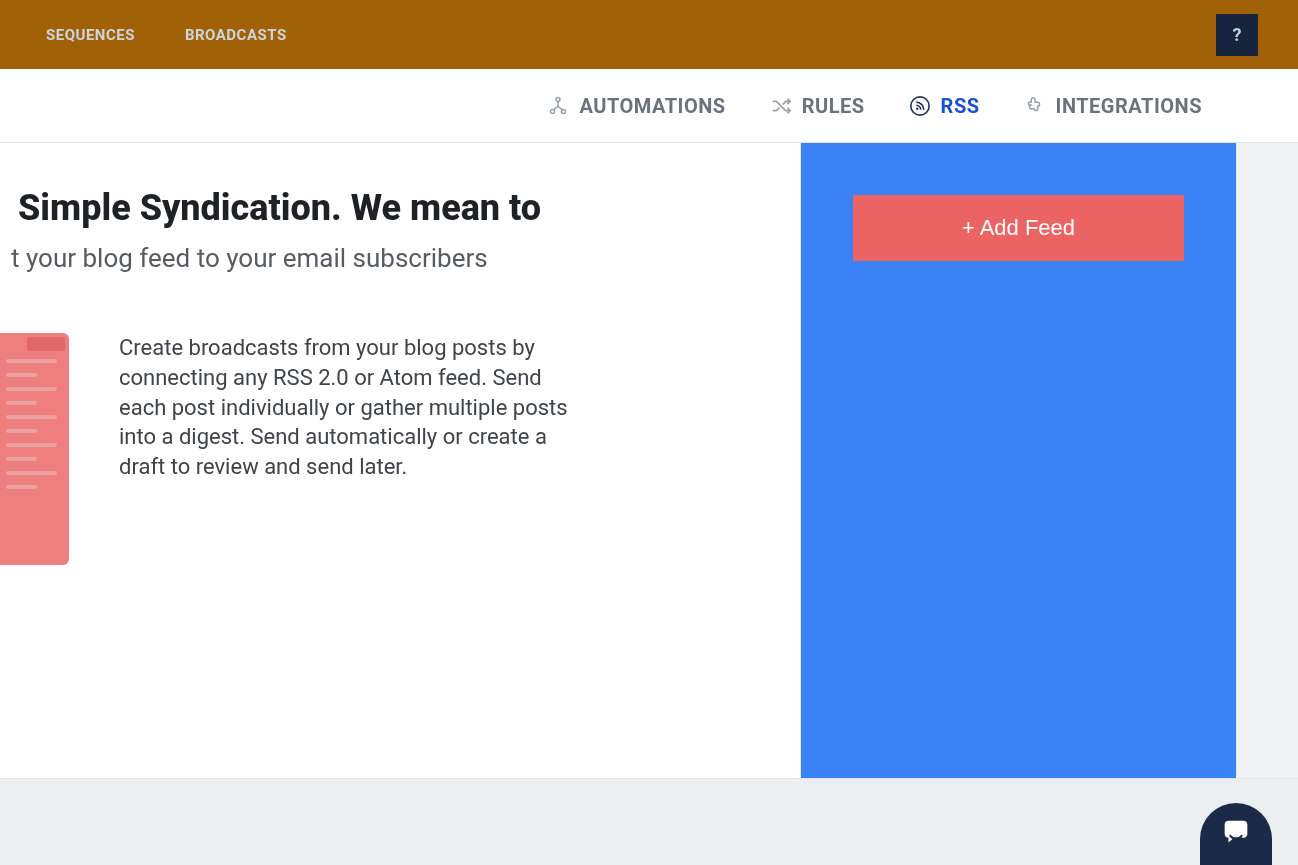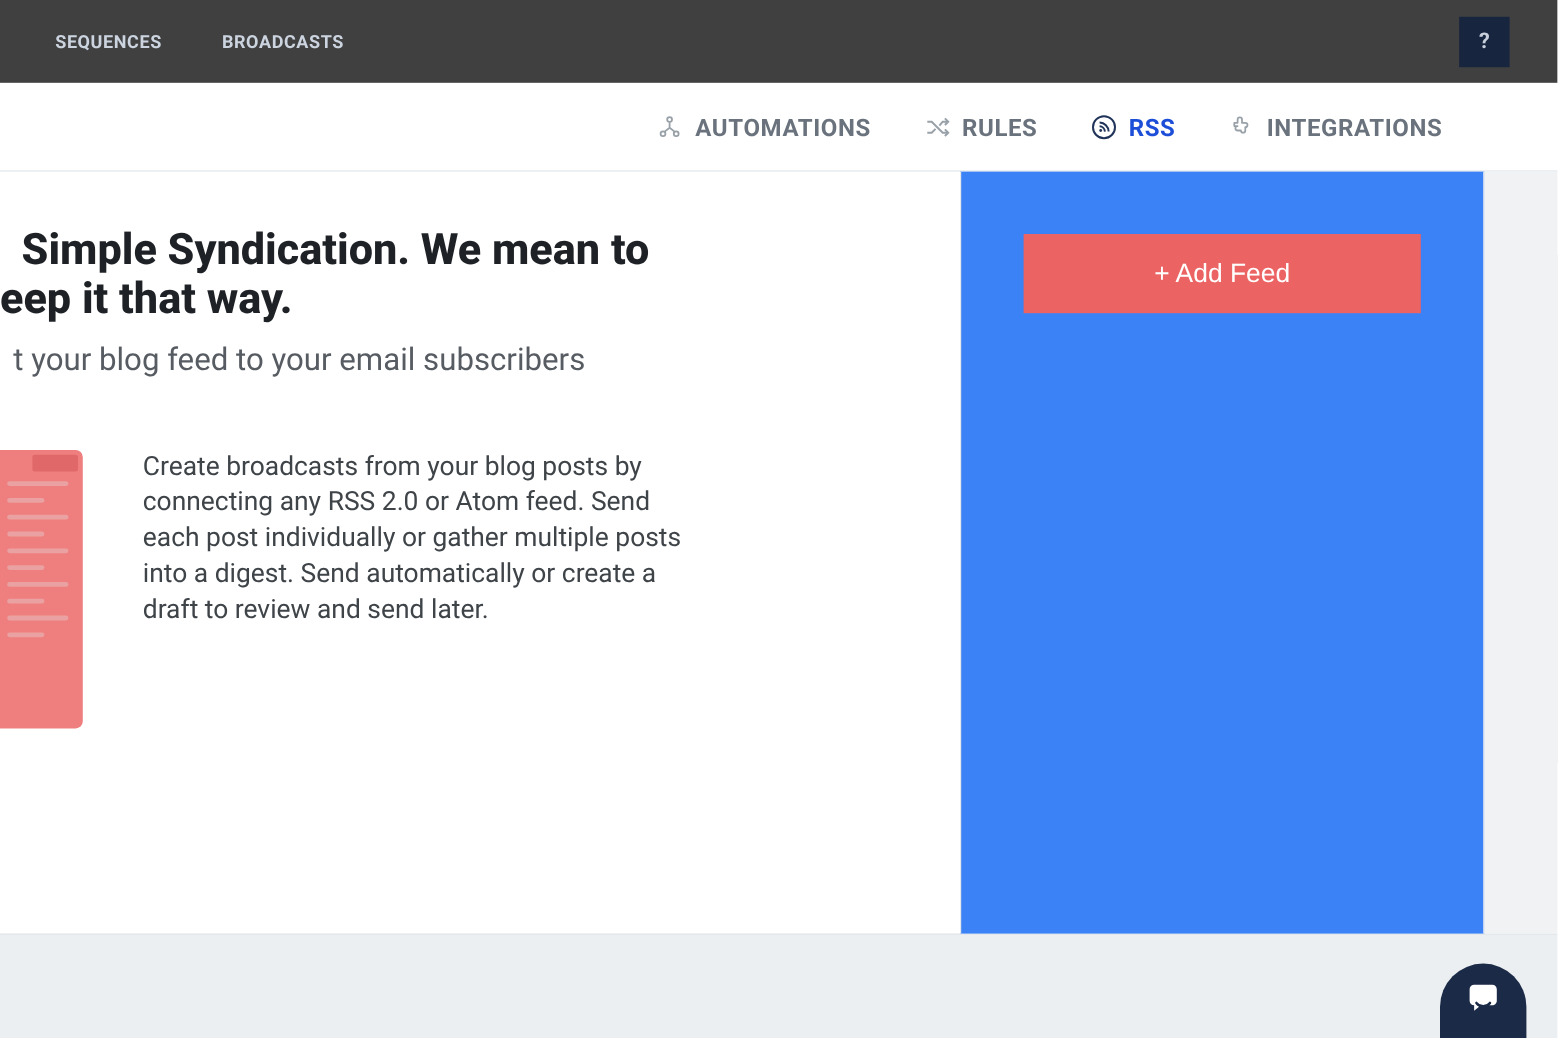--- a/index.html
+++ b/index.html
@@ -1,19 +1,19 @@
 <!DOCTYPE html>
 <html><head>
 <meta charset="utf-8">
 <style>
 * { margin: 0; padding: 0; box-sizing: border-box; }
 body { font-family: -apple-system, BlinkMacSystemFont, "Segoe UI", Roboto, "Helvetica Neue", Arial, sans-serif; background: #fff; width: 1298px; height: 865px; overflow: hidden; position: relative; }
 
 
-.topbar { background: #404040; height: 69px; display: flex; align-items: center; padding: 0 46px; color: #acb8ca; position: relative; }
+.topbar { background: #a16207; height: 69px; display: flex; align-items: center; padding: 0 46px; color: #acb8ca; position: relative; }
 .topnav { display: flex; gap: 50px; }
 .topnav-item { font-size: 15px; font-weight: 700; letter-spacing: 0.5px; cursor: pointer; color: #ccd4e0; }
 .top-right { position: absolute; right: 40px; display: flex; align-items: center; gap: 30px; }
 .help-btn { width: 42px; height: 42px; background: #18253f; color: #c8d0dc; display: flex; align-items: center; justify-content: center; font-size: 18px; font-weight: 700; cursor: pointer; }
 .account { display: flex; align-items: center; gap: 12px; cursor: pointer; }
 .avatar { width: 34px; height: 34px; border-radius: 50%; background: radial-gradient(circle at 40% 35%, #f1d9c5 0 30%, #c89b7c 31% 50%, #8f6b52 51% 100%); border: 1px solid #5a6a86; }
 .account-name { font-size: 15px; font-weight: 700; letter-spacing: 0.5px; color: #eaeef3; }
 
 
 .subnav { height: 74px; border-bottom: 1px solid #e2e6ea; display: flex; align-items: center; justify-content: flex-end; padding-right: 96px; gap: 44px; }
@@ -100,21 +100,20 @@
           <path d="M5 8h3V5a2 2 0 1 1 4 0v3h3a2 2 0 1 1 0 4v0h0v3a2 2 0 1 1-4 0v0H8a2 2 0 1 1 0-4H5z" stroke-linejoin="round"></path>
         </svg>
     </span>
     <span>INTEGRATIONS</span>
   </div>
 </div>
 
 <div class="main">
   <div class="content">
     <div class="headline headline-1">Simple Syndication. We mean to</div>
-    <div class="headline headline-2">eep it that way.</div>
     <div class="sub">t your blog feed to your email subscribers</div>
     <div class="body-row">
       <div class="thumb">
         <div class="thumb-lines">
             <span></span>
             <span></span>
             <span></span>
             <span></span>
             <span></span>
             <span></span>

